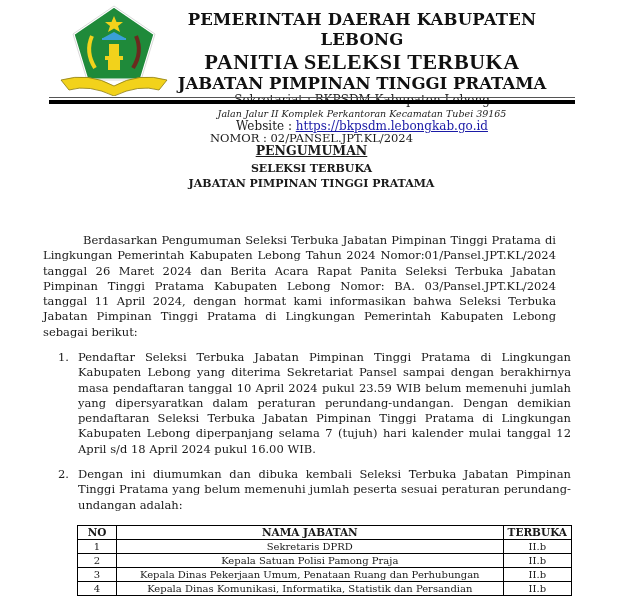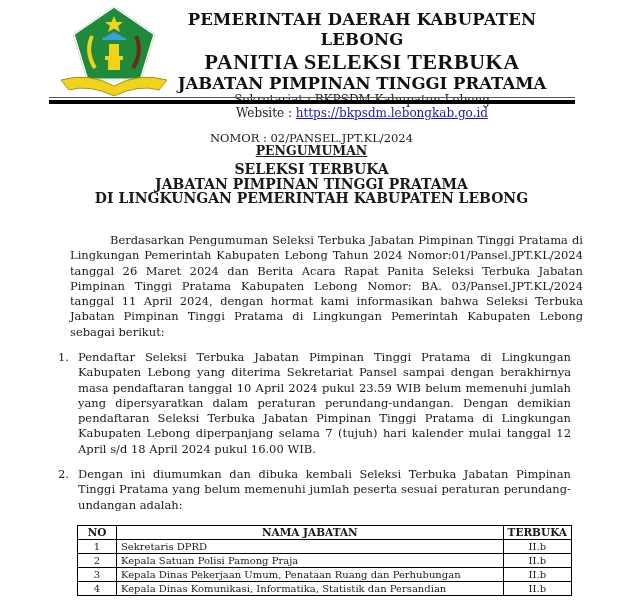--- a/index.html
+++ b/index.html
@@ -15,37 +15,37 @@
   .lh-small { font-size: 12px; line-height: 13px; color: #222; }
   .lh-small.addr { font-style: italic; font-size: 9.5px; }
   .lh-link { color: #1a1aa6; text-decoration: underline; }
   .rule-thin { position: absolute; left: 0; top: 97px; width: 526px; height: 1px; background: #555; }
   .rule-thick { position: absolute; left: 0; top: 100px; width: 526px; height: 4px; background: #000; }
 
   .ann-title { position: absolute; left: 0; top: 115px; width: 623px; text-align: center;
                font-weight: bold; font-size: 12.5px; text-decoration: underline; margin-top: 28px; }
   .ann-nomor { position: absolute; left: 0; top: 131px; width: 623px; text-align: center; font-size: 11.5px; }
   .sel-block { position: absolute; left: 0; top: 162px; width: 623px; text-align: center;
-               font-weight: bold; font-size: 14px; line-height: 14.5px; }
+               font-weight: bold; font-size: 11px; line-height: 14.5px; }
 
-  .para { position: absolute; left: 70px; top: 233px; width: 513px; font-size: 11.5px;
+  .para { position: absolute; left: 43px; top: 233px; width: 513px; font-size: 11.5px;
           line-height: 15.3px; text-align: justify; text-indent: 40px; }
 
   .list-item { position: absolute; left: 58px; width: 513px; font-size: 11.5px; line-height: 15.3px; }
   .list-item .num { position: absolute; left: 0; top: 0; }
   .list-item .txt { margin-left: 20px; text-align: justify; }
   .item1 { top: 350px; }
   .item2 { top: 467px; }
 
   table.jab { position: absolute; left: 77px; top: 525px; width: 495px; border-collapse: collapse;
               font-size: 10px; }
   table.jab th, table.jab td { border: 1.5px solid #000; padding: 0 4px; height: 13px; line-height: 13px; }
   table.jab th { font-weight: bold; text-align: center; font-size: 10.5px; }
   table.jab td.no, table.jab td.es { text-align: center; }
-  table.jab td.nama { text-align: left; }
+  table.jab td.nama { text-align: center; }
   .col-no { width: 30px; } .col-es { width: 58px; }
 </style>
 </head>
 <body>
 
 <div class="letterhead">
   <svg class="logo" viewBox="0 0 110 94">
     <polygon points="55,4 96,32 82,78 28,78 14,32" fill="#1f8a3a" stroke="#ffffff" stroke-width="3"></polygon>
     <polygon points="55,4 96,32 82,78 28,78 14,32" fill="none" stroke="#cfcfcf" stroke-width="0.8"></polygon>
     <polygon points="55,14 57.5,20 64,20 59,24 61,30 55,26.5 49,30 51,24 46,20 52.5,20" fill="#f2d21b"></polygon>
@@ -57,35 +57,35 @@
     <rect x="46" y="54" width="18" height="4" fill="#f2d21b"></rect>
     <rect x="49" y="58" width="12" height="10" fill="#f2d21b"></rect>
     <rect x="33" y="69" width="44" height="6" fill="#1f8a3a"></rect>
     <path d="M2 78 Q30 70 55 84 Q80 70 108 78 L100 88 Q80 82 55 94 Q30 82 10 88 Z" fill="#f2d21b" stroke="#8a7a10" stroke-width="0.8"></path>
   </svg>
   <div class="lh-text">
     <div class="lh-line1">PEMERINTAH DAERAH KABUPATEN LEBONG</div>
     <div class="lh-line2">PANITIA SELEKSI TERBUKA</div>
     <div class="lh-line3">JABATAN PIMPINAN TINGGI PRATAMA</div>
     <div class="lh-small">Sekretariat : BKPSDM Kabupaten Lebong</div>
+    <div class="lh-small addr">Jalan Jalur II Komplek Perkantoran Kecamatan Tubei 39165</div>
     <div class="lh-small">
       <span>Website : </span><span class="lh-link">https://bkpsdm.lebongkab.go.id</span>
     </div>
   </div>
   <div class="rule-thin"></div>
   <div class="rule-thick"></div>
 </div>
 
 <div class="ann-title">PENGUMUMAN</div>
 <div class="ann-nomor">NOMOR : 02/PANSEL.JPT.KL/2024</div>
 
 <div class="sel-block">
   <div>SELEKSI TERBUKA</div>
   <div>JABATAN PIMPINAN TINGGI PRATAMA</div>
-  <div>DI LINGKUNGAN PEMERINTAH KABUPATEN LEBONG</div>
 </div>
 
 <div class="para">Berdasarkan Pengumuman Seleksi Terbuka Jabatan Pimpinan Tinggi Pratama di Lingkungan Pemerintah Kabupaten Lebong Tahun 2024 Nomor:01/Pansel.JPT.KL/2024 tanggal 26 Maret 2024 dan Berita Acara Rapat Panita Seleksi Terbuka Jabatan Pimpinan Tinggi Pratama Kabupaten Lebong Nomor: BA. 03/Pansel.JPT.KL/2024 tanggal 11 April 2024, dengan hormat kami informasikan bahwa Seleksi Terbuka Jabatan Pimpinan Tinggi Pratama di Lingkungan Pemerintah Kabupaten Lebong sebagai berikut:</div>
 
 <div class="list-item item1">
   <span class="num">1.</span>
   <div class="txt">Pendaftar Seleksi Terbuka Jabatan Pimpinan Tinggi Pratama di Lingkungan Kabupaten Lebong yang diterima Sekretariat Pansel sampai dengan berakhirnya masa pendaftaran tanggal 10 April 2024 pukul 23.59 WIB belum memenuhi jumlah yang dipersyaratkan dalam peraturan perundang-undangan. Dengan demikian pendaftaran Seleksi Terbuka Jabatan Pimpinan Tinggi Pratama di Lingkungan Kabupaten Lebong diperpanjang selama 7 (tujuh) hari kalender mulai tanggal 12 April s/d 18 April 2024 pukul 16.00 WIB.</div>
 </div>
 
 <div class="list-item item2">

